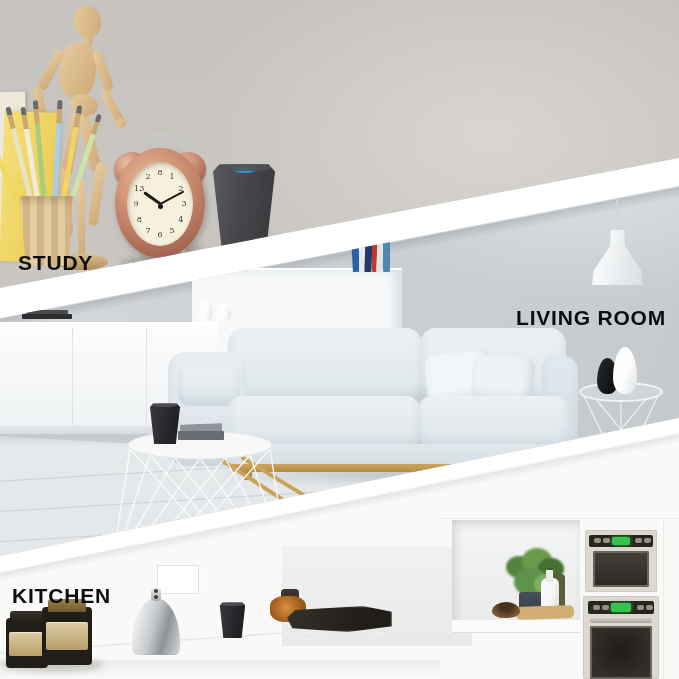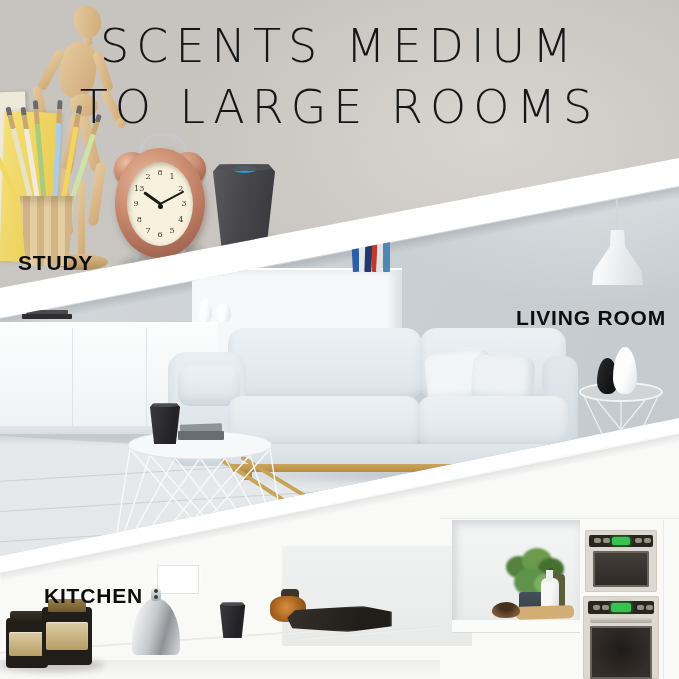--- a/index.html
+++ b/index.html
@@ -28,21 +28,21 @@
   .diag-shadow2{left:0;top:573px;width:720px;height:9px;transform-origin:0 0;transform:rotate(-11.57deg);
     background:linear-gradient(rgba(150,155,158,.22),rgba(150,155,158,0));}
 
   
   .page-title{left:0;right:0;top:16px;text-align:center;color:var(--title,#161616);
     font-family:"DejaVu Sans","Liberation Sans",sans-serif;font-weight:200;
     font-size:46px;line-height:61px;letter-spacing:7px;white-space:nowrap;}
   .room-label{position:absolute;color:var(--label,#0d0d0d);font-weight:700;font-size:21px;letter-spacing:.8px;white-space:nowrap;}
   .label-study{left:18px;top:251px;}
   .label-living{left:516px;top:306px;text-align:center;}
-  .label-kitchen{left:12px;top:584px;margin-left:32px;}
+  .label-kitchen{left:12px;top:584px;}
 
   
   .wood{background:linear-gradient(110deg,#e6cba0,#cfa977);}
   .man-part{position:absolute;border-radius:10px;}
   .book-cream{left:-8px;top:92px;width:36px;height:168px;background:#efe9da;transform:rotate(-2deg);box-shadow:2px 0 3px rgba(120,115,105,.35);}
   .folder-yellow{left:2px;top:112px;width:54px;height:150px;background:linear-gradient(100deg,#f4e07a,#e9c94e);transform:rotate(2deg);box-shadow:3px 0 4px rgba(130,120,90,.35);}
   .pencil{position:absolute;width:5px;border-radius:2px;transform-origin:50% 100%;}
   .cup{left:16px;top:196px;width:62px;height:70px;
     background:repeating-linear-gradient(90deg,#e4cda0 0 7px,#d2b486 7px 14px);
     clip-path:polygon(6% 0,94% 0,84% 100%,16% 100%);box-shadow:inset 0 6px 6px rgba(120,95,60,.25);}
@@ -172,24 +172,20 @@
         <span style="left: 15px; top: 10.1532px;">2</span>
       </div>
     <div class="abs clock-dot"></div>
   </div>
 
   <div class="abs soft-shadow" style="left:212px;top:240px;width:68px;height:12px;background:rgba(95,90,82,.35);transform:rotate(-11deg);"></div>
   <div class="diffuser" style="left:211px;top:163px;width:66px;height:85px;">
     <div class="diff-blue" style="left:21px;top:2px;width:25px;height:8px;"></div>
   </div>
 
-  <div class="abs page-title">
-    <div>SCENTS MEDIUM</div>
-    <div>TO LARGE ROOMS</div>
-  </div>
   <div class="room-label label-study">STUDY</div>
 </div>
 
 <div class="sec sec-living noint">
   <div class="abs diag-shadow1"></div>
   <div class="abs floor" style="inset:0;">
     <div class="plank" style="left:0;top:468px;width:420px;"></div>
     <div class="plank" style="left:0;top:500px;width:360px;"></div>
     <div class="plank" style="left:0;top:532px;width:300px;"></div>
   </div>

